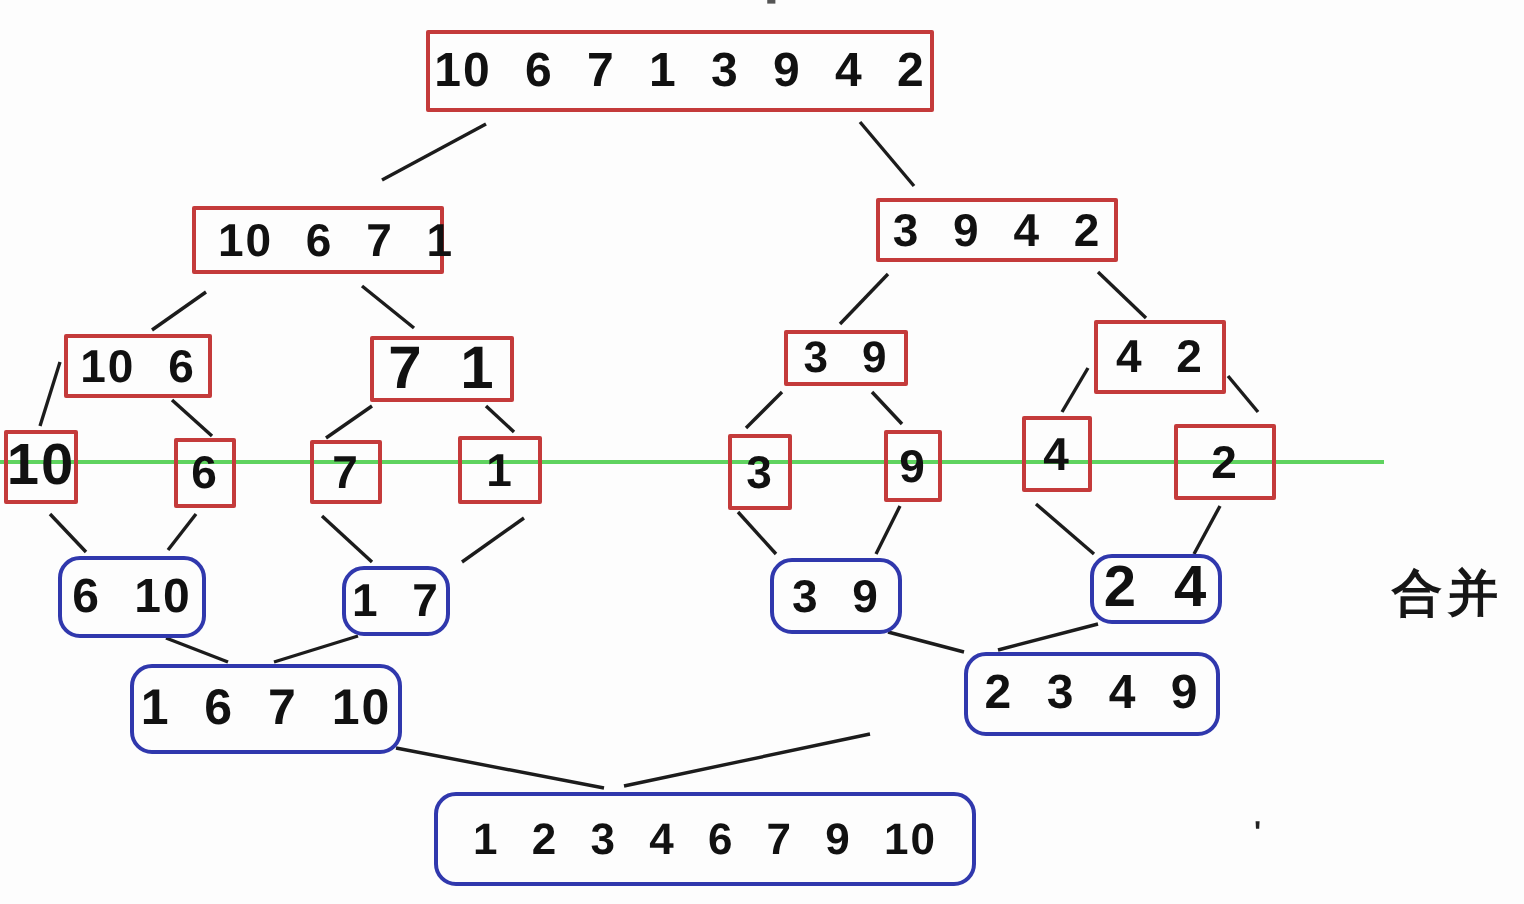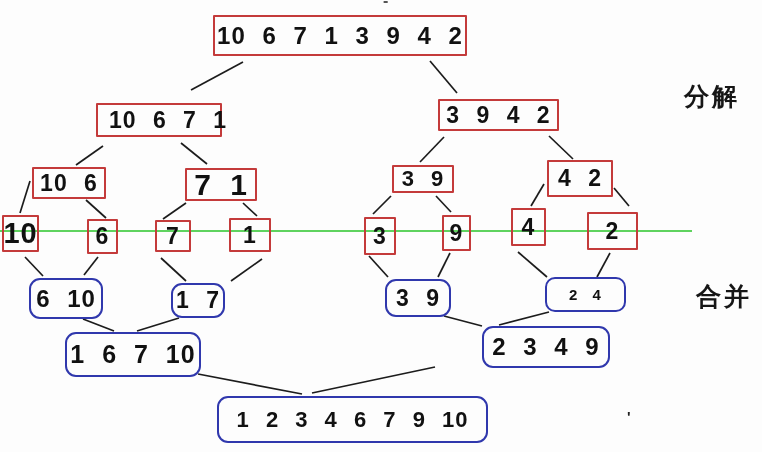--- a/index.html
+++ b/index.html
@@ -101,26 +101,25 @@
       <div class="node split" style="left: 87px; top: 219px; width: 31px; height: 35px; font-size: 23px;">6</div>
       <div class="node split" style="left: 155px; top: 220px; width: 36px; height: 32px; font-size: 23px;">7</div>
       <div class="node split" style="left: 229px; top: 218px; width: 42px; height: 34px; font-size: 23px;">1</div>
       <div class="node split" style="left: 364px; top: 217px; width: 32px; height: 38px; font-size: 23px;">3</div>
       <div class="node split" style="left: 442px; top: 215px; width: 29px; height: 36px; font-size: 23px;">9</div>
       <div class="node split" style="left: 511px; top: 208px; width: 35px; height: 38px; font-size: 23px;">4</div>
       <div class="node split" style="left: 587px; top: 212px; width: 51px; height: 38px; font-size: 23px;">2</div>
       <div class="node merge" style="left: 29px; top: 278px; width: 74px; height: 41px; font-size: 24px;">6 10</div>
       <div class="node merge" style="left: 171px; top: 283px; width: 54px; height: 35px; font-size: 23px;">1 7</div>
       <div class="node merge" style="left: 385px; top: 279px; width: 66px; height: 38px; font-size: 23px;">3 9</div>
-      <div class="node merge" style="left: 545px; top: 277px; width: 81px; height: 35px; font-size: 15px; border-radius: 10px;">2 4</div>
+      <div class="node merge" style="left: 545px; top: 277px; width: 66px; height: 35px; font-size: 29px;">2 4</div>
       <div class="node merge" style="left: 65px; top: 332px; width: 136px; height: 45px; font-size: 25px;">1 6 7 10</div>
       <div class="node merge" style="left: 438px; top: 326px; width: 128px; height: 42px; font-size: 24px; margin-left: 44px;">2 3 4 9</div>
       <div class="node merge" style="left: 217px; top: 396px; width: 271px; height: 47px; font-size: 22px;">1 2 3 4 6 7 9 10</div>
     </div>
 
-  <div class="side-label" id="label-decompose">分解</div>
 
   <div class="side-label" id="label-merge">合并</div>
 
   <div class="stray" id="stray-top">-</div>
 
   <div class="stray" id="stray-bottom">'</div>
 </div>
 
 </body></html>

